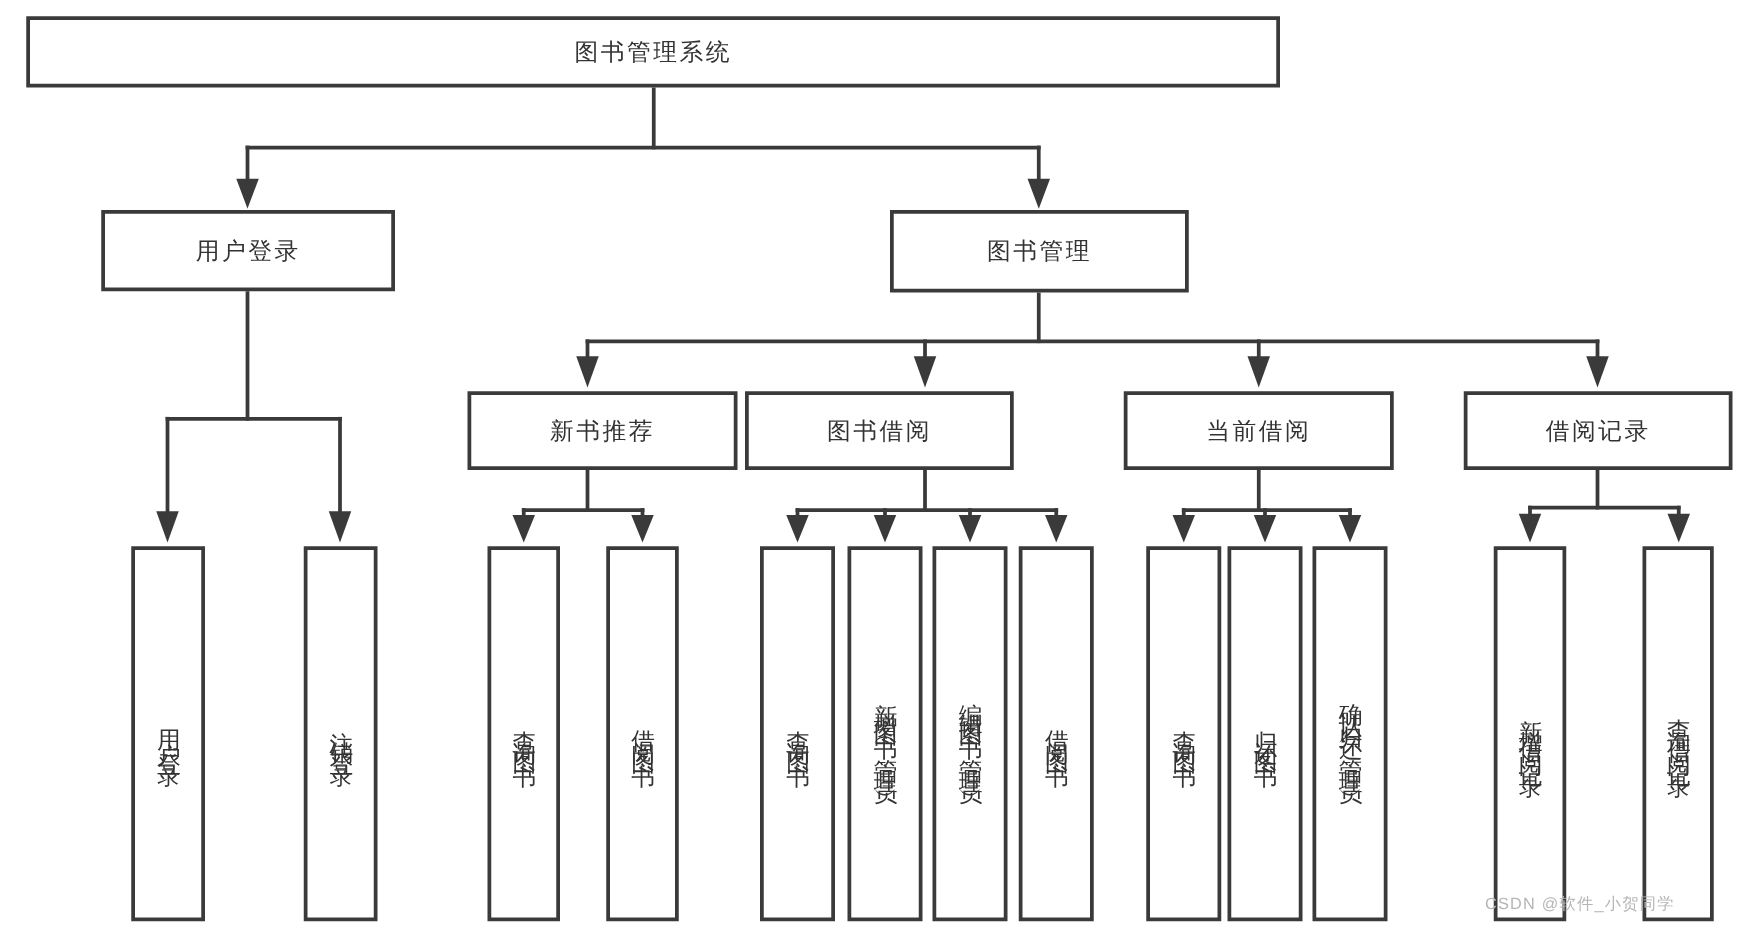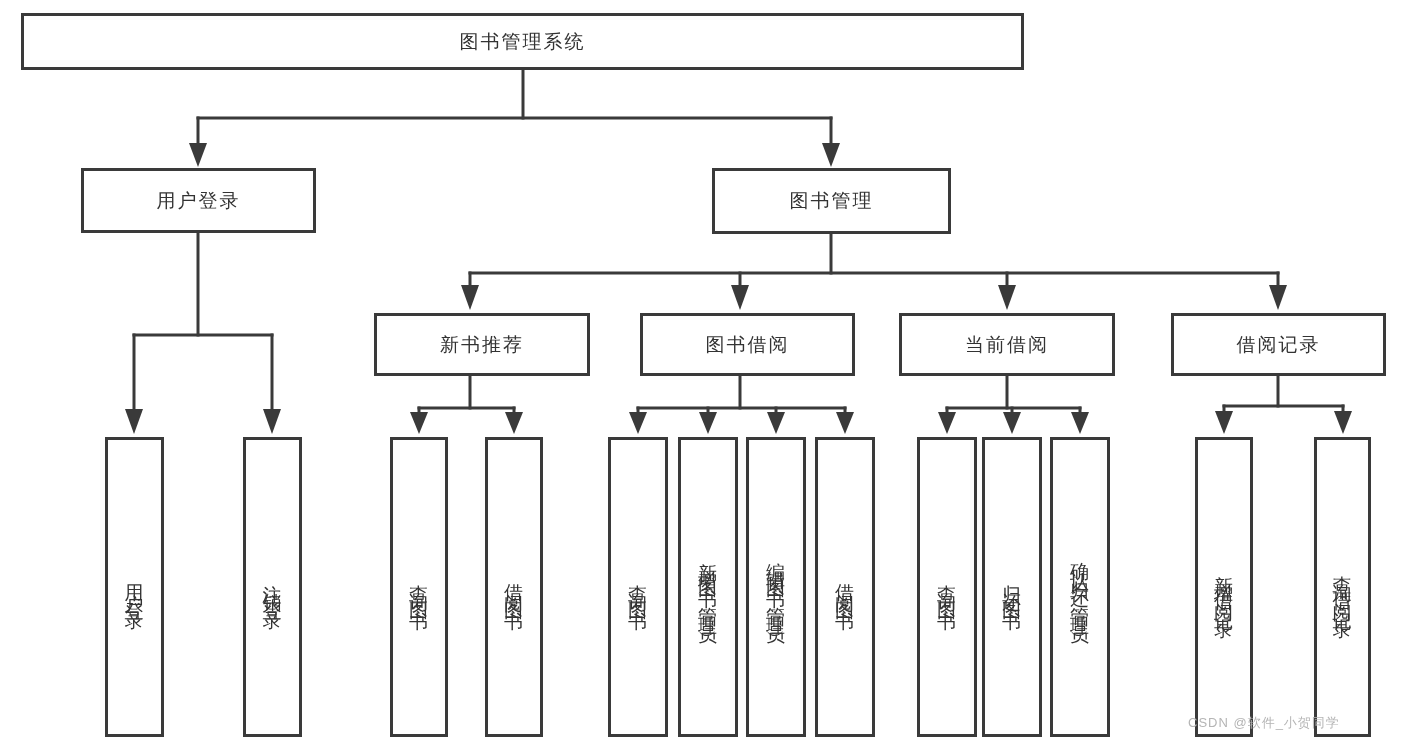--- a/index.html
+++ b/index.html
@@ -125,21 +125,21 @@
   <div class="node hbox" style="left:81px;top:168px;width:235px;height:65px">
     <span>用户登录</span>
   </div>
   <div class="node hbox" style="left:712px;top:168px;width:239px;height:66px">
     <span>图书管理</span>
   </div>
 
   <div class="node hbox" style="left:374px;top:313px;width:216px;height:63px">
     <span>新书推荐</span>
   </div>
-  <div class="node hbox" style="left:640px;top:313px;width:215px;height:63px">
+  <div class="node hbox" style="left:596px;top:313px;width:215px;height:63px">
     <span>图书借阅</span>
   </div>
   <div class="node hbox" style="left:1171px;top:313px;width:215px;height:63px">
     <span>借阅记录</span>
   </div>
   <div class="node hbox" style="left:899px;top:313px;width:216px;height:63px">
     <span>当前借阅</span>
   </div>
 
   <div class="node vbox" style="left:105px;top:437px;width:59px;height:300px">

